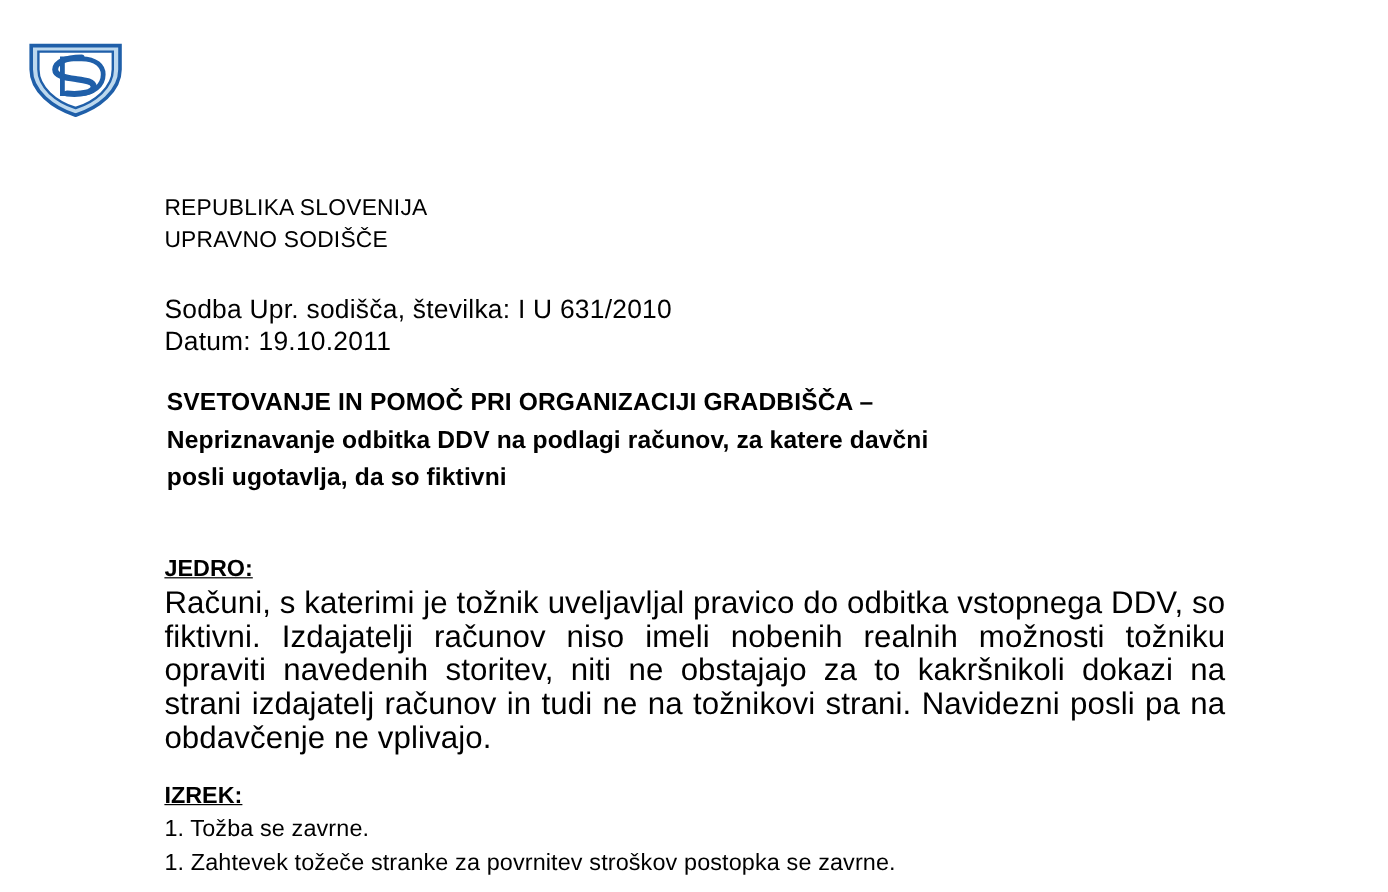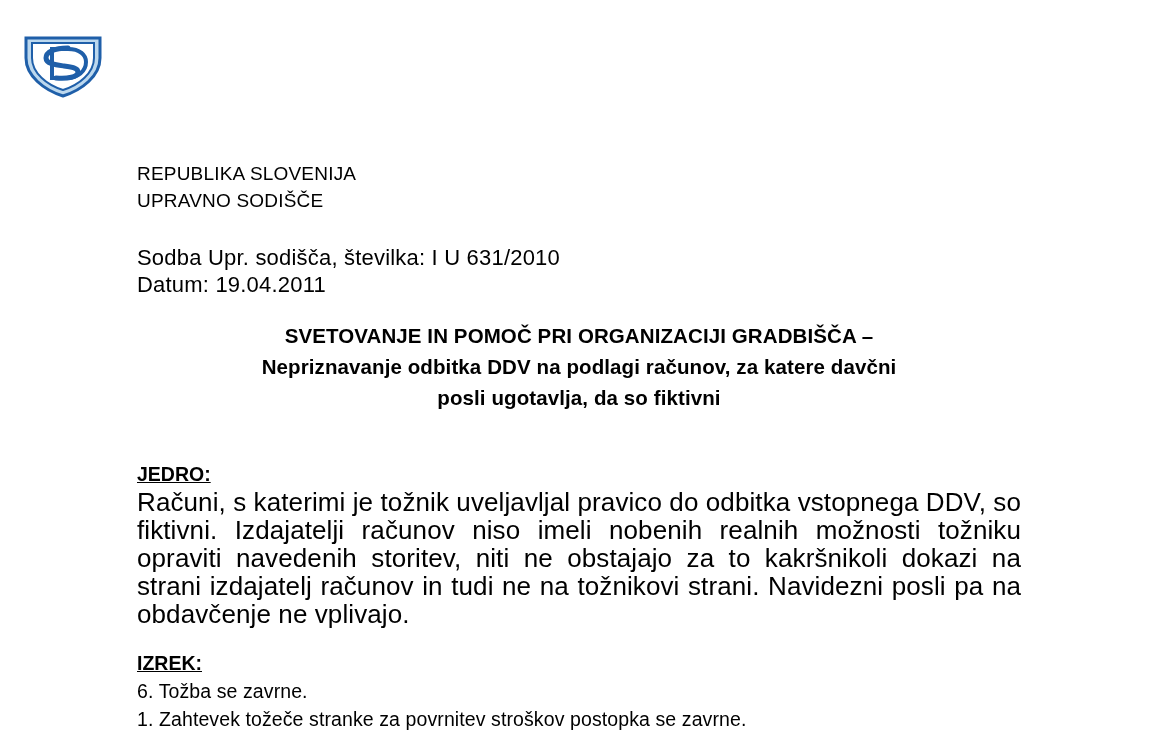--- a/index.html
+++ b/index.html
@@ -42,21 +42,21 @@
   }
   .spacer-sm { height: 22px; }
   .spacer-md { height: 30px; }
   .spacer-lg { height: 48px; }
   .case-line {
     font-size: 22px;
     line-height: 27px;
     letter-spacing: 0.2px;
   }
   .title {
-    text-align: center;
+    text-align: left;
     font-size: 20.5px;
     font-weight: bold;
     line-height: 31px;
     letter-spacing: 0.1px;
     margin: 0 auto;
     width: 880px;
   }
   .section-label {
     font-size: 19.5px;
     font-weight: bold;
@@ -90,35 +90,35 @@
   </div>
 
   <div class="doc">
 
     <div class="header-line">REPUBLIKA SLOVENIJA</div>
     <div class="header-line">UPRAVNO SODIŠČE</div>
 
     <div class="spacer-md"></div>
 
     <div class="case-line">Sodba Upr. sodišča, številka: I U 631/2010</div>
-    <div class="case-line">Datum: 19.04.2011</div>
+    <div class="case-line">Datum: 19.10.2011</div>
 
     <div class="spacer-sm"></div>
 
     <div class="title">
       <div>SVETOVANJE IN POMOČ PRI ORGANIZACIJI GRADBIŠČA –</div>
       <div>Nepriznavanje odbitka DDV na podlagi računov, za katere davčni</div>
       <div>posli ugotavlja, da so fiktivni</div>
     </div>
 
     <div class="spacer-lg"></div>
 
     <div class="section-label">JEDRO:</div>
     <div class="para">Računi, s katerimi je tožnik uveljavljal pravico do odbitka vstopnega DDV, so fiktivni. Izdajatelji računov niso imeli nobenih realnih možnosti tožniku opraviti navedenih storitev, niti ne obstajajo za to kakršnikoli dokazi na strani izdajatelj računov in tudi ne na tožnikovi strani. Navidezni posli pa na obdavčenje ne vplivajo.</div>
 
     <div class="spacer-sm"></div>
 
     <div class="section-label">IZREK:</div>
-    <div class="list-line">6. Tožba se zavrne.</div>
+    <div class="list-line">1. Tožba se zavrne.</div>
     <div class="list-line">1. Zahtevek tožeče stranke za povrnitev stroškov postopka se zavrne.</div>
 
   </div>
 </div>
 
 </body></html>

